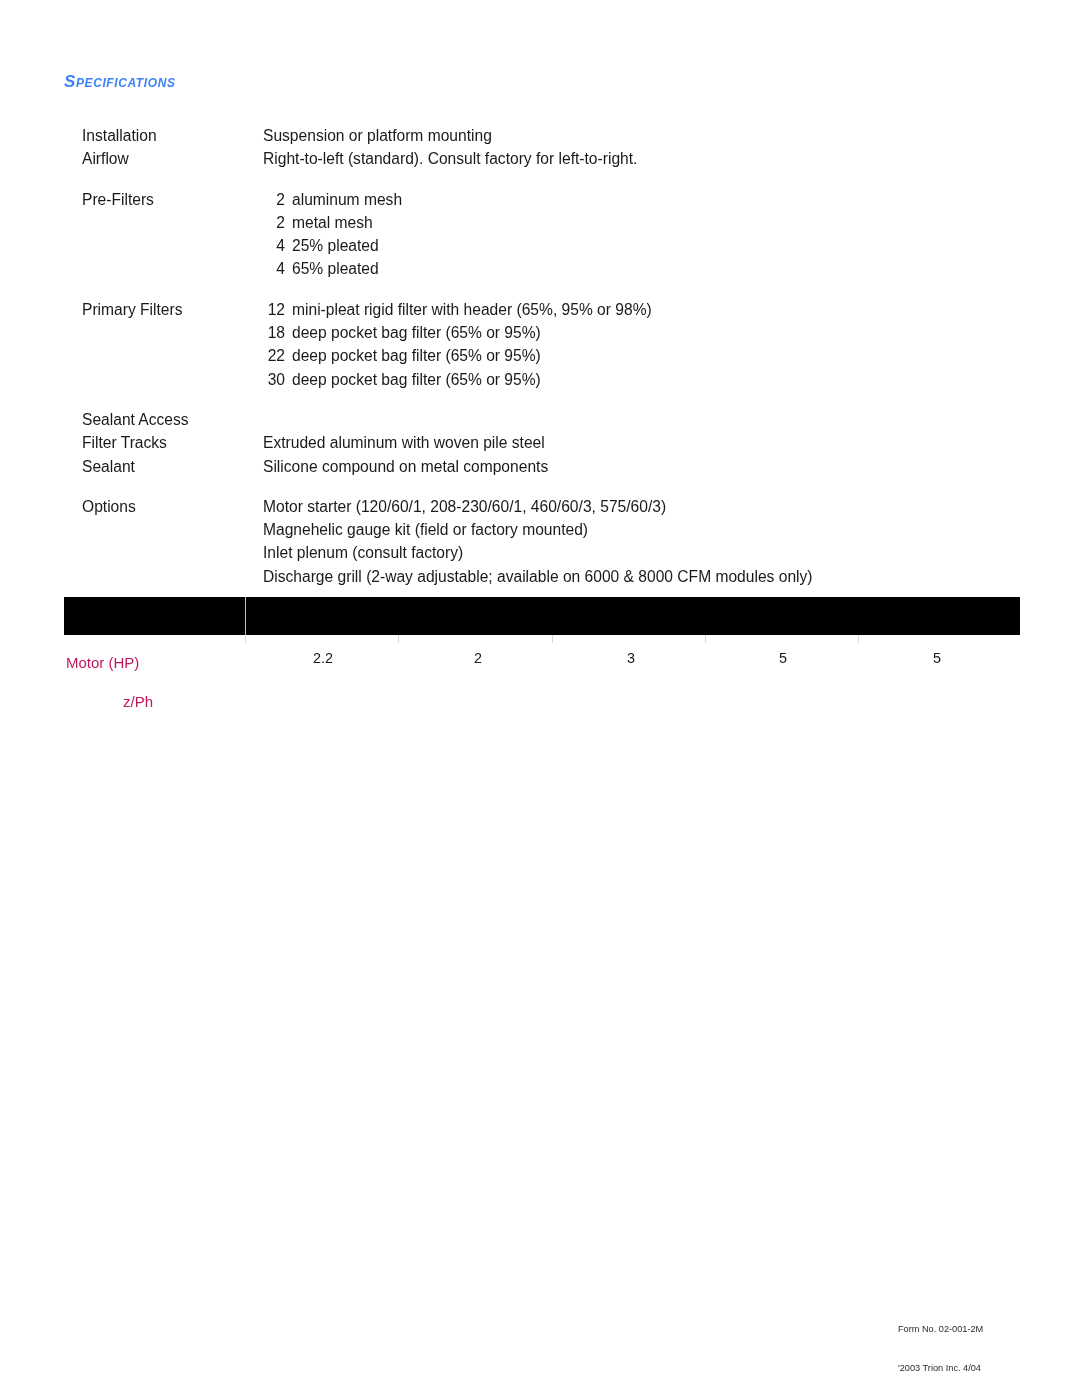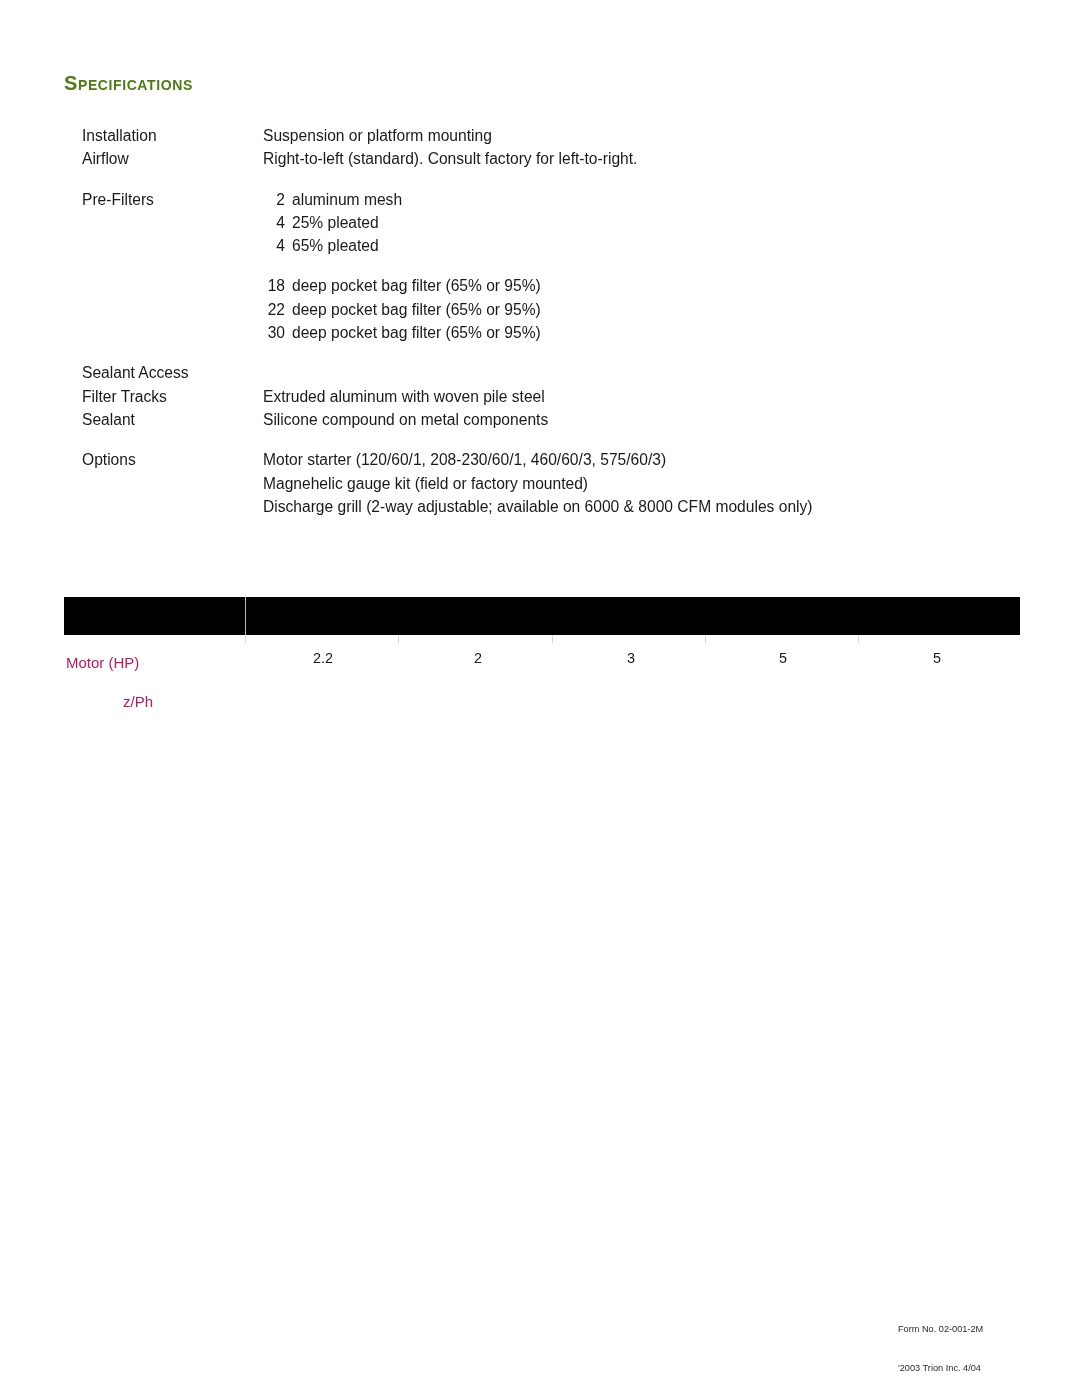--- a/index.html
+++ b/index.html
@@ -24,26 +24,27 @@
     height: 1397px;
     overflow: hidden;
   }
 
   
   .section-heading {
     position: absolute;
     left: 64px;
     top: 72px;
     font-family: "Liberation Sans", sans-serif;
-    font-size: 20px;
+    font-size: 17px;
     font-weight: bold;
     font-variant: small-caps;
     letter-spacing: 0.6px;
-    color: #4d7c0f;
-    white-space: nowrap;
+    color: #3b82f6;
+    white-space: nowrap;
+    font-style: italic;
   }
 
   
   .spec-list {
     position: absolute;
     left: 0;
     top: 124px;
     width: 1080px;
   }
   .spec-group {
@@ -191,27 +192,34 @@
           <span class="spec-label">Airflow</span>
           <span class="spec-value">Right-to-left (standard).  Consult factory for left-to-right.</span>
         </div>
       </div>
       <div class="spec-group">
         <div class="spec-row">
           <span class="spec-label">Pre-Filters</span>
           <span class="spec-value counted"><span class="spec-count">2</span><span>aluminum mesh</span></span>
         </div>
         <div class="spec-row">
+          <span class="spec-value counted"><span class="spec-count">2</span><span>metal mesh</span></span>
+        </div>
+        <div class="spec-row">
           <span class="spec-value counted"><span class="spec-count">4</span><span>25% pleated</span></span>
         </div>
         <div class="spec-row">
           <span class="spec-value counted"><span class="spec-count">4</span><span>65% pleated</span></span>
         </div>
       </div>
       <div class="spec-group">
+        <div class="spec-row">
+          <span class="spec-label">Primary Filters</span>
+          <span class="spec-value counted"><span class="spec-count">12</span><span>mini-pleat rigid filter with header (65%, 95% or 98%)</span></span>
+        </div>
         <div class="spec-row">
           <span class="spec-value counted"><span class="spec-count">18</span><span>deep pocket bag filter (65% or 95%)</span></span>
         </div>
         <div class="spec-row">
           <span class="spec-value counted"><span class="spec-count">22</span><span>deep pocket bag filter (65% or 95%)</span></span>
         </div>
         <div class="spec-row">
           <span class="spec-value counted"><span class="spec-count">30</span><span>deep pocket bag filter (65% or 95%)</span></span>
         </div>
       </div>
@@ -228,20 +236,23 @@
           <span class="spec-value">Silicone compound on metal components</span>
         </div>
       </div>
       <div class="spec-group">
         <div class="spec-row">
           <span class="spec-label">Options</span>
           <span class="spec-value">Motor starter (120/60/1, 208-230/60/1, 460/60/3, 575/60/3)</span>
         </div>
         <div class="spec-row">
           <span class="spec-value">Magnehelic gauge kit (field or factory mounted)</span>
+        </div>
+        <div class="spec-row">
+          <span class="spec-value">Inlet plenum (consult factory)</span>
         </div>
         <div class="spec-row">
           <span class="spec-value">Discharge grill (2-way adjustable; available on 6000 &amp; 8000 CFM modules only)</span>
         </div>
       </div>
     </div>
 
   <div class="table-header-bar">
     <div class="table-header-cell" style="left:0; width:181px;"></div>
     <div class="bar-divider"></div>

